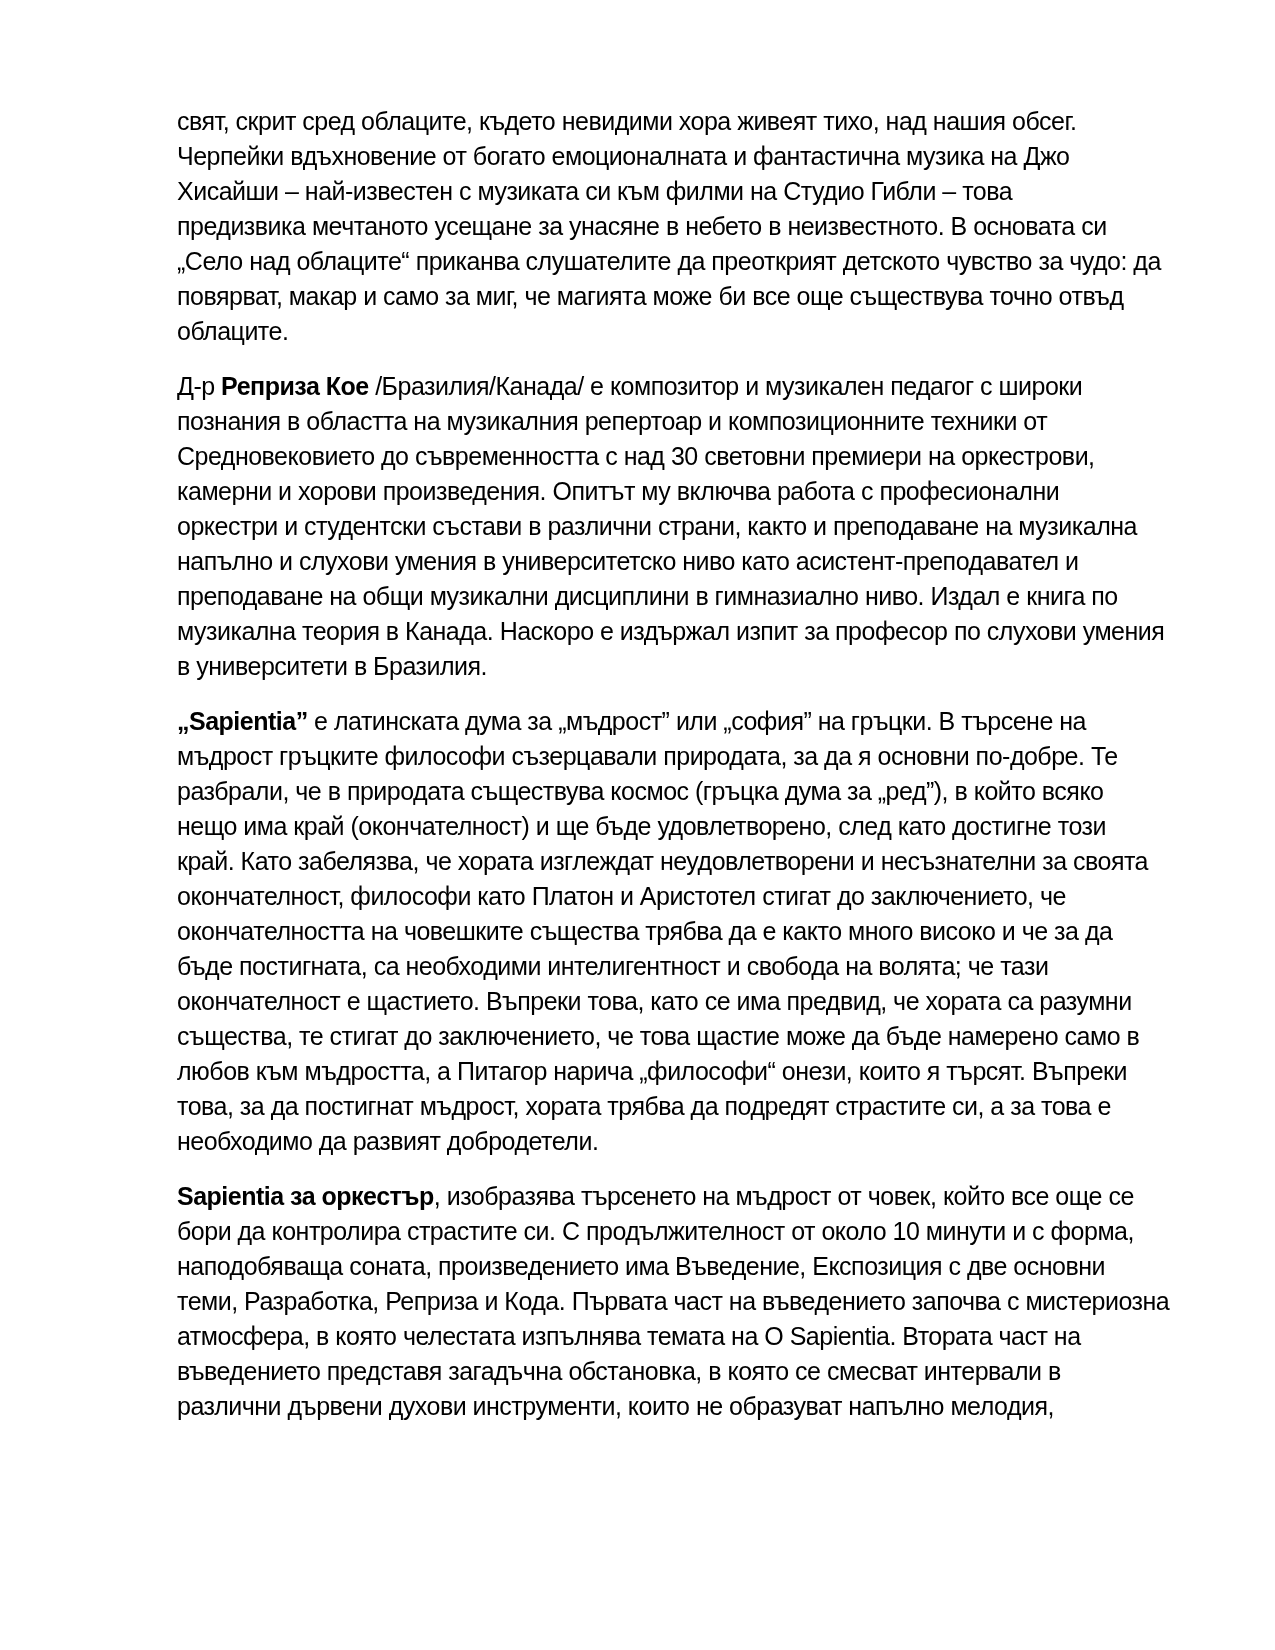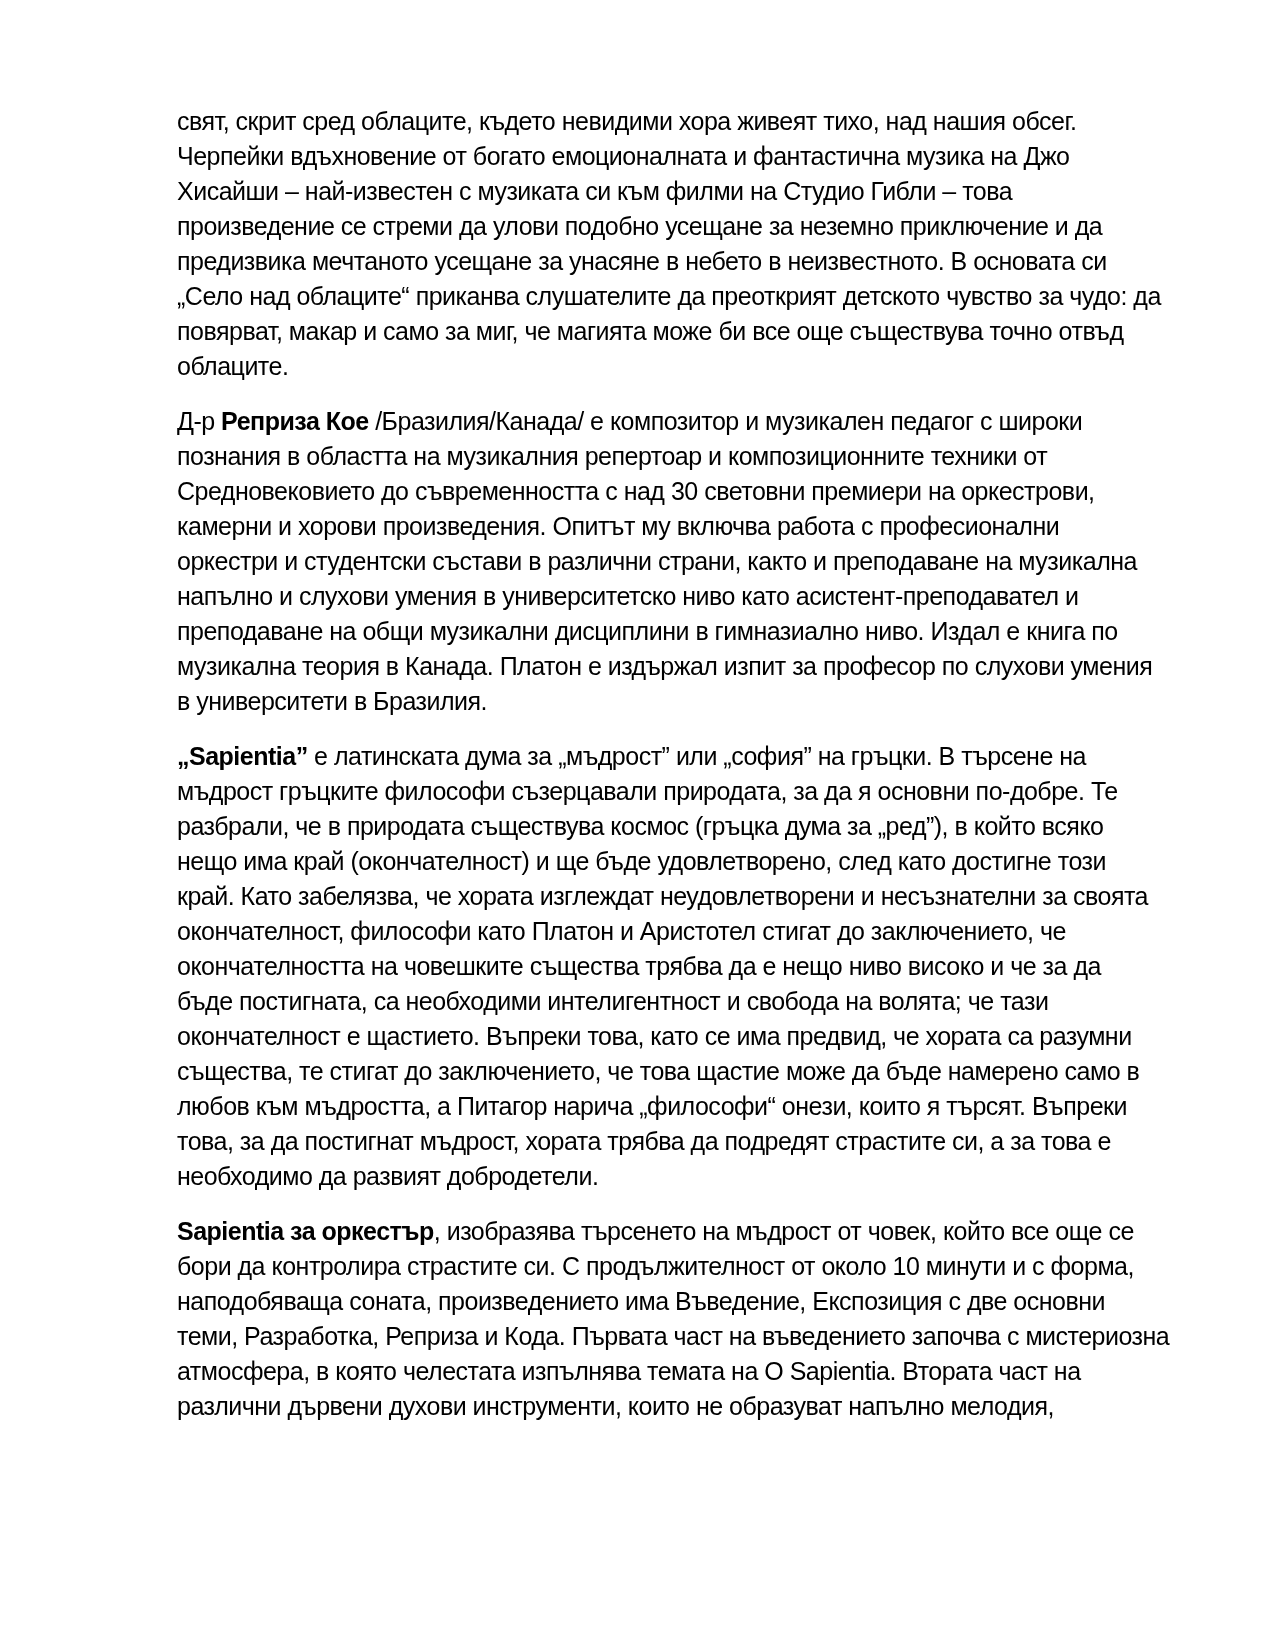--- a/index.html
+++ b/index.html
@@ -37,54 +37,54 @@
 </style>
 </head>
 <body>
 
 <div class="page">
   <div id="document-content">
       <div class="paragraph">
         <div class="line"><span>свят, скрит сред облаците, където невидими хора живеят тихо, над нашия обсег.</span></div>
         <div class="line"><span>Черпейки вдъхновение от богато емоционалната и фантастична музика на Джо</span></div>
         <div class="line"><span>Хисайши – най-известен с музиката си към филми на Студио Гибли – това</span></div>
-        <div class="line"><span>произведение се стреми да улови подобно усещане за неземно приключение и да</span></div>
         <div class="line"><span>предизвика мечтаното усещане за унасяне в небето в неизвестното. В основата си</span></div>
         <div class="line"><span>„Село над облаците“ приканва слушателите да преоткрият детското чувство за чудо: да</span></div>
         <div class="line"><span>повярват, макар и само за миг, че магията може би все още съществува точно отвъд</span></div>
         <div class="line"><span>облаците.</span></div>
       </div>
       <div class="paragraph">
         <div class="line"><span>Д-р </span><span class="bold">Реприза Кое</span><span> /Бразилия/Канада/ е композитор и музикален педагог с широки</span></div>
         <div class="line"><span>познания в областта на музикалния репертоар и композиционните техники от</span></div>
         <div class="line"><span>Средновековието до съвременността с над 30 световни премиери на оркестрови,</span></div>
         <div class="line"><span>камерни и хорови произведения. Опитът му включва работа с професионални</span></div>
         <div class="line"><span>оркестри и студентски състави в различни страни, както и преподаване на музикална</span></div>
         <div class="line"><span>напълно и слухови умения в университетско ниво като асистент-преподавател и</span></div>
         <div class="line"><span>преподаване на общи музикални дисциплини в гимназиално ниво. Издал е книга по</span></div>
-        <div class="line"><span>музикална теория в Канада. Платон е издържал изпит за професор по слухови умения</span></div>
+        <div class="line"><span>музикална теория в Канада. Наскоро е издържал изпит за професор по слухови умения</span></div>
         <div class="line"><span>в университети в Бразилия.</span></div>
       </div>
       <div class="paragraph">
         <div class="line"><span class="bold">„Sapientia”</span><span> е латинската дума за „мъдрост” или „софия” на гръцки. В търсене на</span></div>
         <div class="line"><span>мъдрост гръцките философи съзерцавали природата, за да я основни по-добре. Те</span></div>
         <div class="line"><span>разбрали, че в природата съществува космос (гръцка дума за „ред”), в който всяко</span></div>
         <div class="line"><span>нещо има край (окончателност) и ще бъде удовлетворено, след като достигне този</span></div>
         <div class="line"><span>край. Като забелязва, че хората изглеждат неудовлетворени и несъзнателни за своята</span></div>
         <div class="line"><span>окончателност, философи като Платон и Аристотел стигат до заключението, че</span></div>
-        <div class="line"><span>окончателността на човешките същества трябва да е нещо ниво високо и че за да</span></div>
+        <div class="line"><span>окончателността на човешките същества трябва да е както много високо и че за да</span></div>
         <div class="line"><span>бъде постигната, са необходими интелигентност и свобода на волята; че тази</span></div>
         <div class="line"><span>окончателност е щастието. Въпреки това, като се има предвид, че хората са разумни</span></div>
         <div class="line"><span>същества, те стигат до заключението, че това щастие може да бъде намерено само в</span></div>
         <div class="line"><span>любов към мъдростта, а Питагор нарича „философи“ онези, които я търсят. Въпреки</span></div>
         <div class="line"><span>това, за да постигнат мъдрост, хората трябва да подредят страстите си, а за това е</span></div>
         <div class="line"><span>необходимо да развият добродетели.</span></div>
       </div>
       <div class="paragraph">
         <div class="line"><span class="bold">Sapientia за оркестър</span><span>, изобразява търсенето на мъдрост от човек, който все още се</span></div>
         <div class="line"><span>бори да контролира страстите си. С продължителност от около 10 минути и с форма,</span></div>
         <div class="line"><span>наподобяваща соната, произведението има Въведение, Експозиция с две основни</span></div>
         <div class="line"><span>теми, Разработка, Реприза и Кода. Първата част на въведението започва с мистериозна</span></div>
         <div class="line"><span>атмосфера, в която челестата изпълнява темата на O Sapientia. Втората част на</span></div>
+        <div class="line"><span>въведението представя загадъчна обстановка, в която се смесват интервали в</span></div>
         <div class="line"><span>различни дървени духови инструменти, които не образуват напълно мелодия,</span></div>
       </div>
     </div>
 </div>
 
 </body></html>

